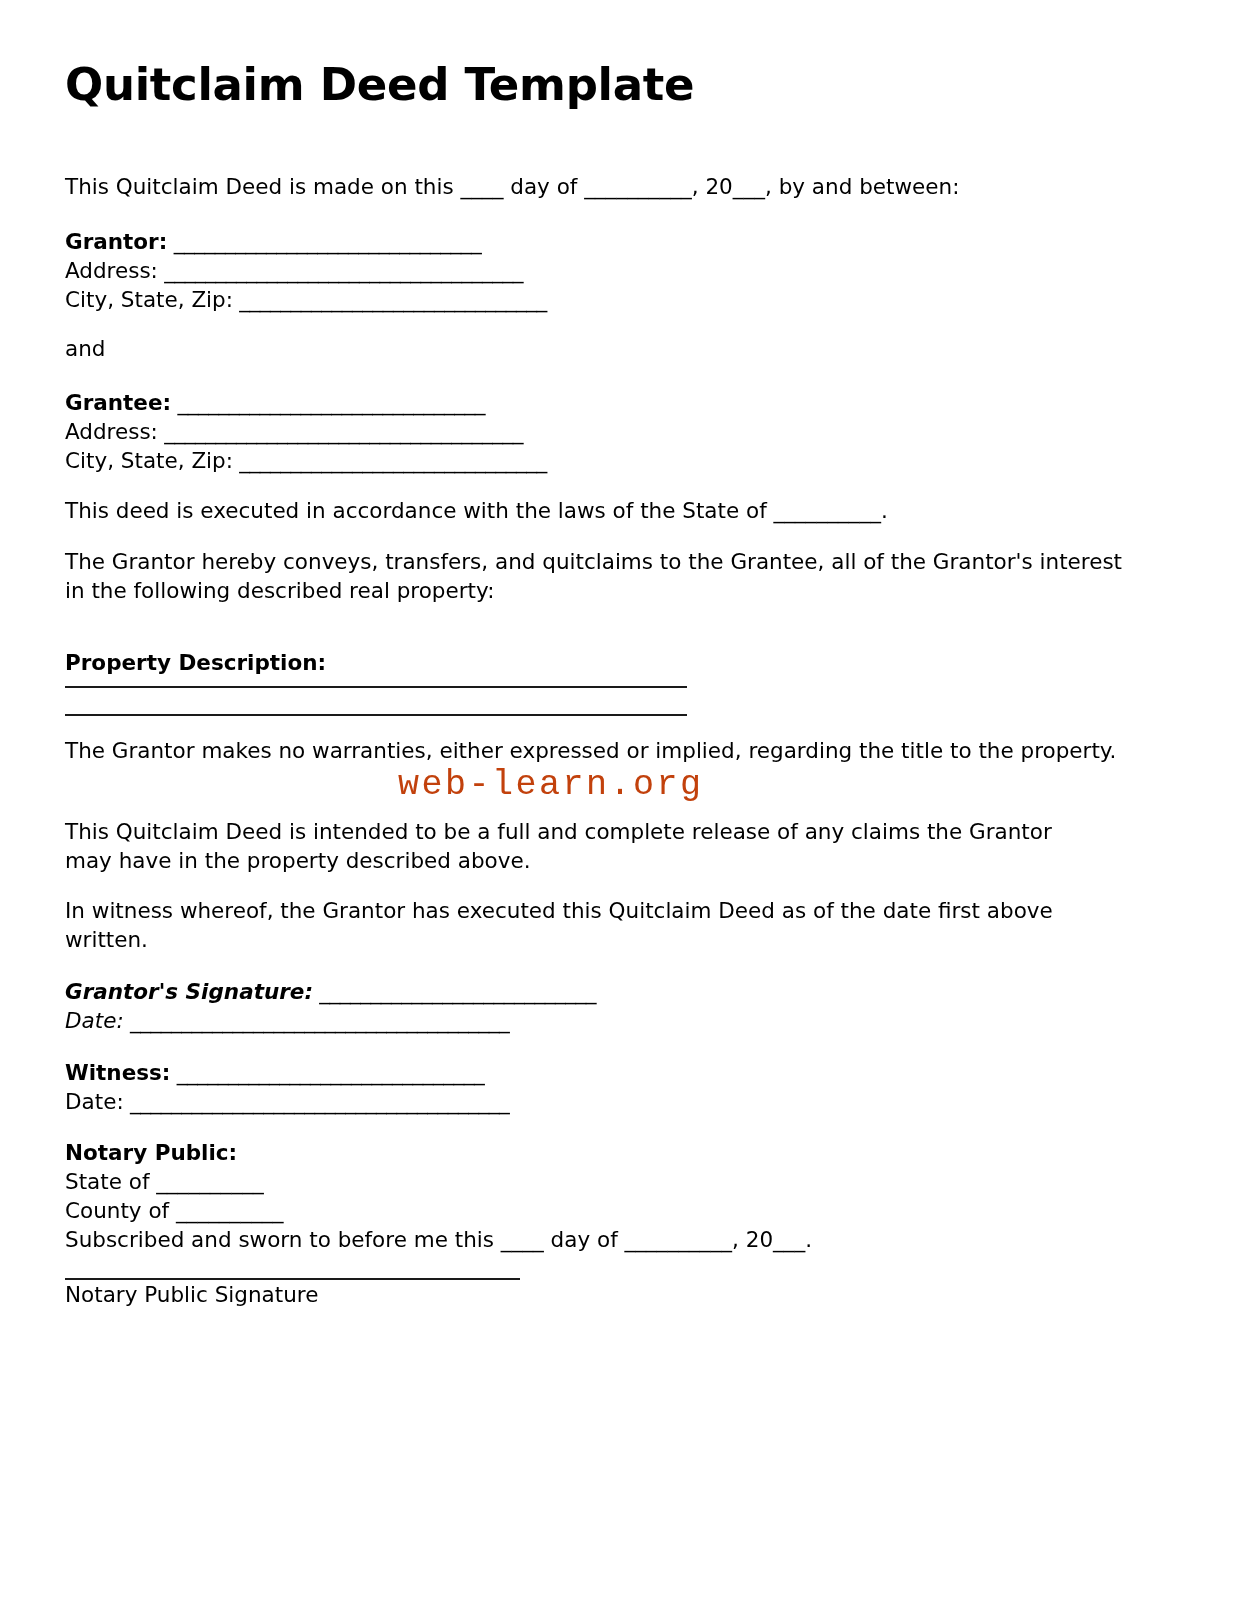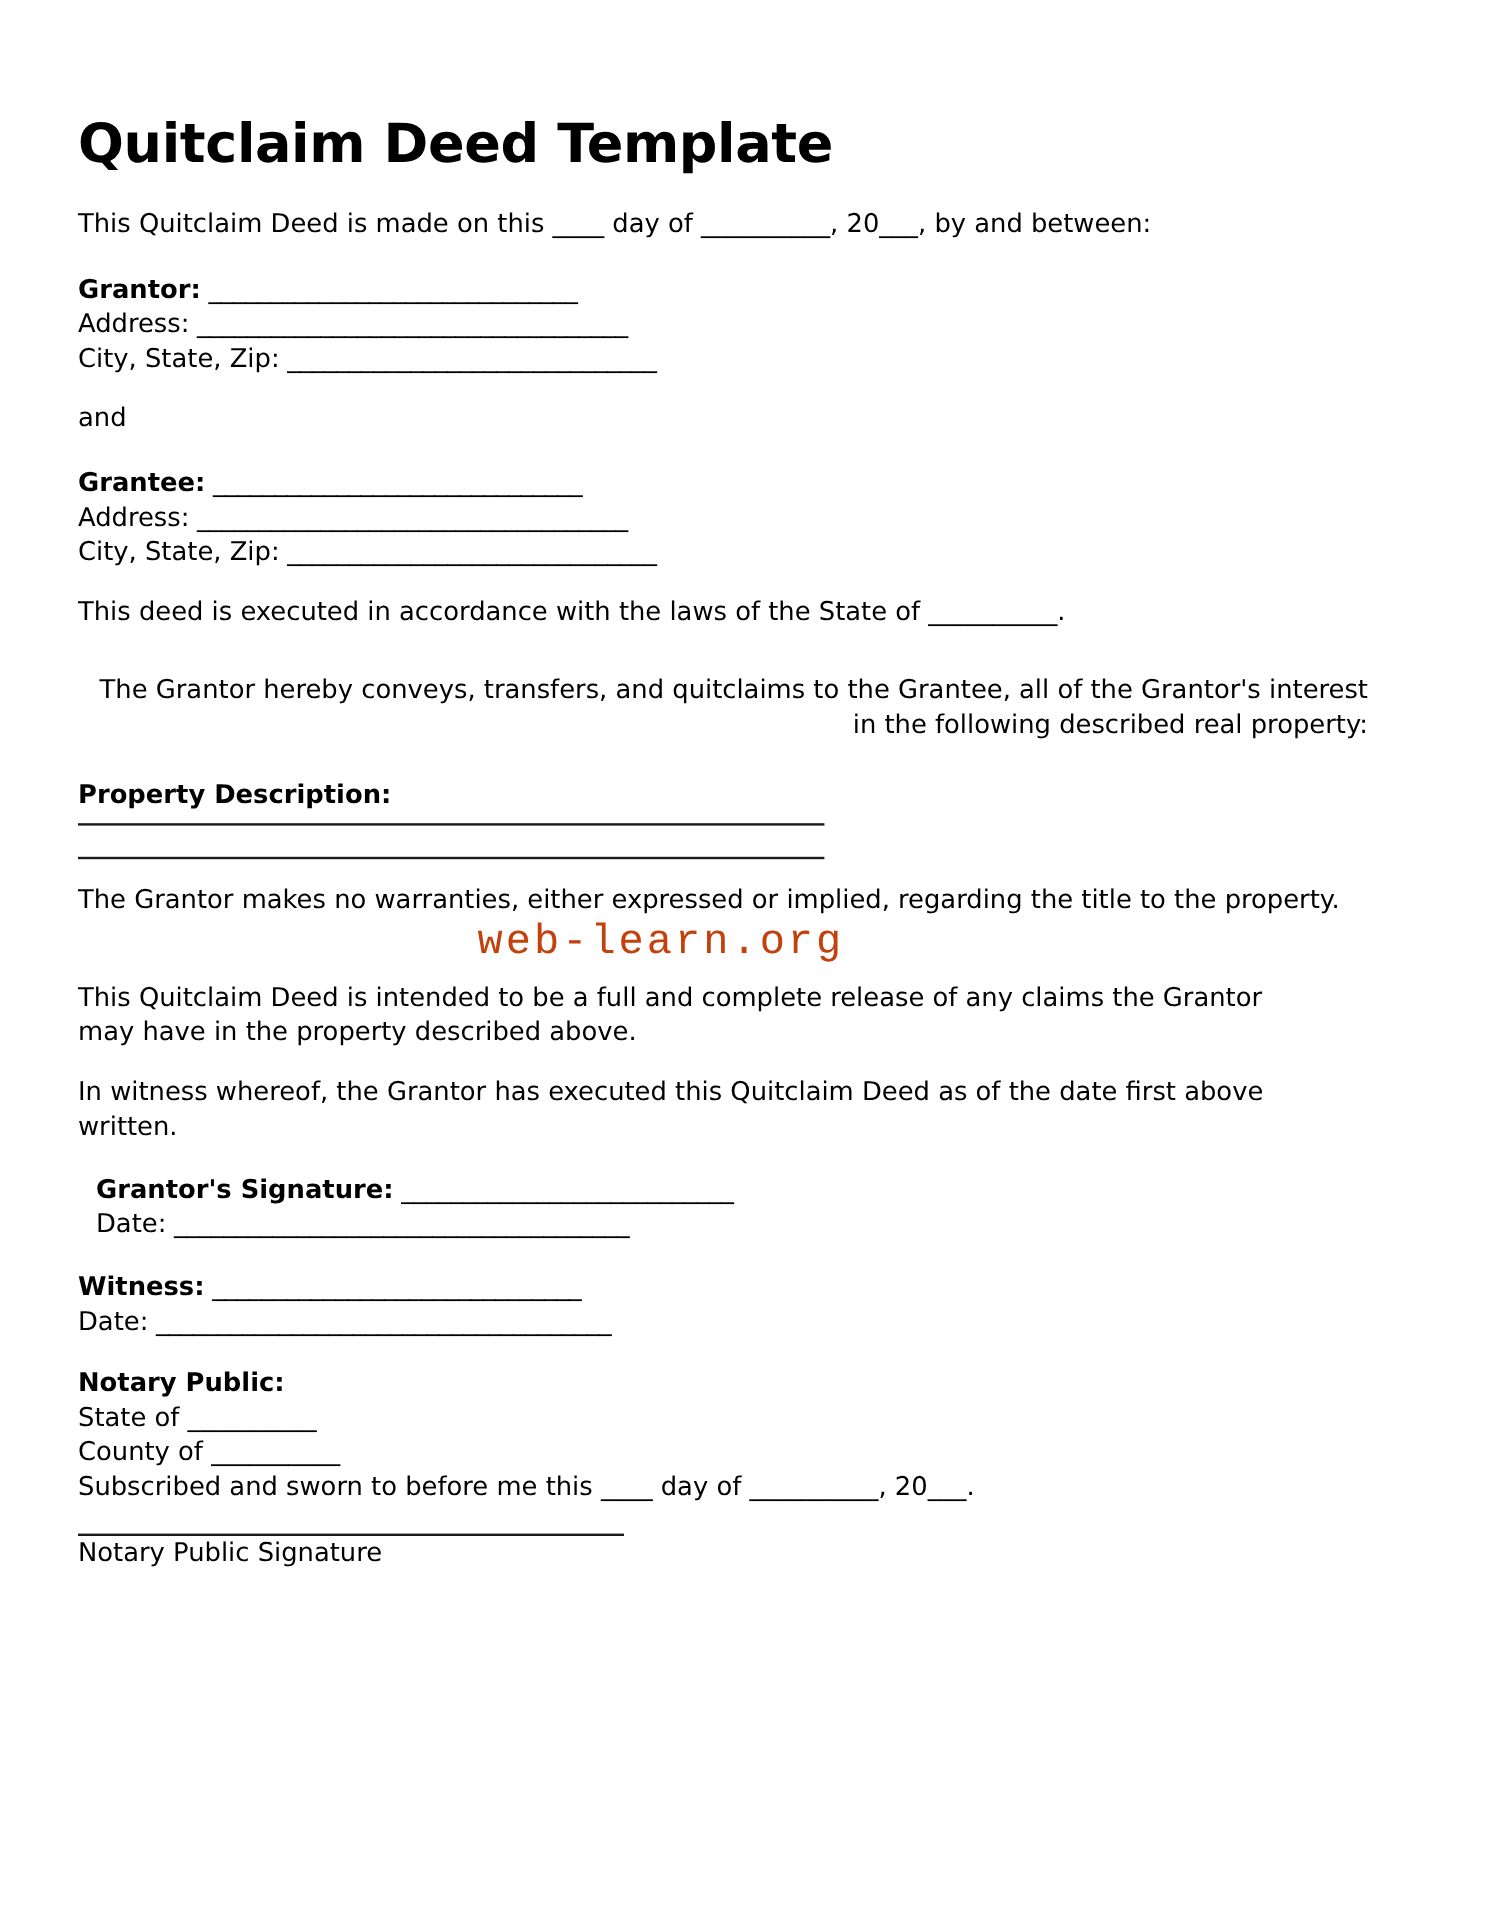--- a/index.html
+++ b/index.html
@@ -31,21 +31,21 @@
     width: 1090px;
   }
 
   
   .doc-title {
     font-size: 45px;
     font-weight: bold;
     line-height: 1.1;
     letter-spacing: -0.3px;
     margin: 0;
-    padding-top: 95px;
+    padding-top: 60px;
   }
 
   
   .para {
     font-size: 21.5px;
     line-height: 29px;
     margin: 0;
     white-space: pre-wrap;
   }
 
@@ -119,21 +119,21 @@
   <div class="block" style="left:65px; top:388px;">
     <div class="line"><span class="lbl-b">Grantee:</span><span class="blank"> ______________________________</span></div>
     <div class="line"><span>Address:</span><span class="blank"> ___________________________________</span></div>
     <div class="line"><span>City, State, Zip:</span><span class="blank"> ______________________________</span></div>
   </div>
 
   <div class="block" style="left:65px; top:496px;">
     <p class="para">This deed is executed in accordance with the laws of the State of __________.</p>
   </div>
 
-  <div class="block" style="left:65px; top:561px; width:1075px;text-align:right;">
+  <div class="block" style="left:65px; top:547px; width:1075px;">
     <p class="para">The Grantor hereby conveys, transfers, and quitclaims to the Grantee, all of the Grantor's interest in the following described real property:</p>
   </div>
 
   <div class="block" style="left:65px; top:628px;margin-top:20px;">
     <div class="line bold-label">Property Description:</div>
   </div>
 
   <div class="block" style="left:65px; top:686px; width:622px;">
     <hr class="rule">
   </div>
@@ -148,21 +148,21 @@
   <div class="watermark">web-learn.org</div>
 
   <div class="block" style="left:65px; top:817px; width:1020px;">
     <p class="para">This Quitclaim Deed is intended to be a full and complete release of any claims the Grantor may have in the property described above.</p>
   </div>
 
   <div class="block" style="left:65px; top:896px; width:1040px;">
     <p class="para">In witness whereof, the Grantor has executed this Quitclaim Deed as of the date first above written.</p>
   </div>
 
-  <div class="block" style="left:80px; top:977px;">
+  <div class="block" style="left:65px; top:977px;font-style:italic;">
     <div class="line"><span class="lbl-b">Grantor's Signature:</span><span class="blank"> ___________________________</span></div>
     <div class="line"><span>Date:</span><span class="blank"> _____________________________________</span></div>
   </div>
 
   <div class="block" style="left:65px; top:1058px;">
     <div class="line"><span class="lbl-b">Witness:</span><span class="blank"> ______________________________</span></div>
     <div class="line"><span>Date:</span><span class="blank"> _____________________________________</span></div>
   </div>
 
   <div class="block" style="left:65px; top:1138px;">

